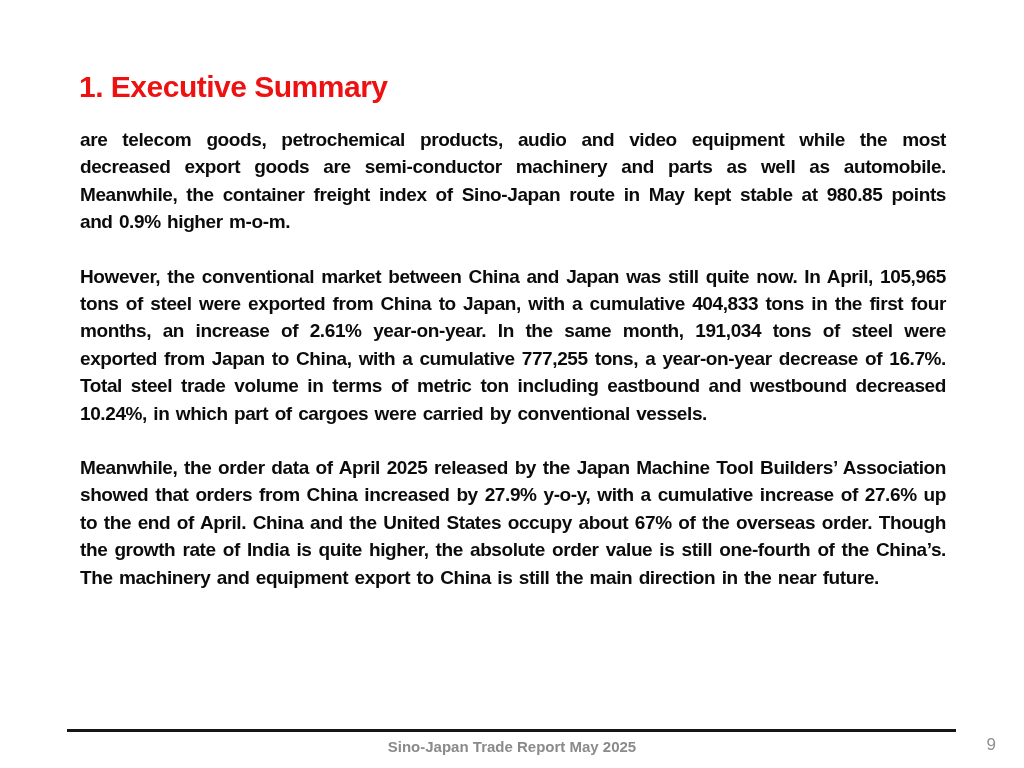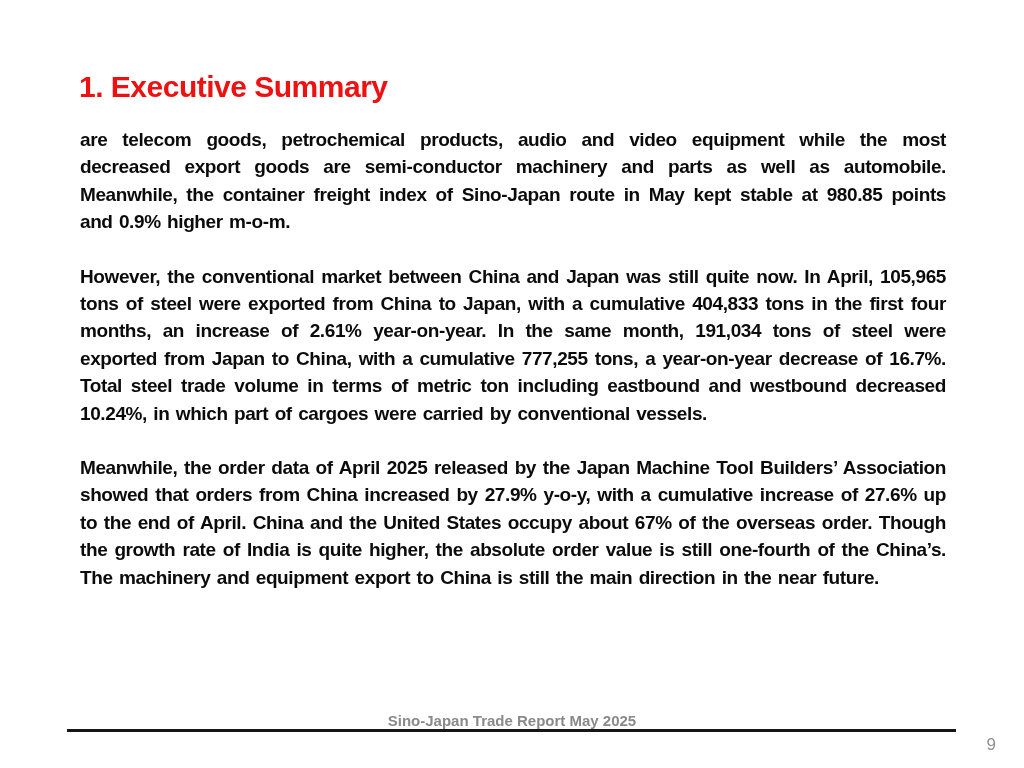--- a/index.html
+++ b/index.html
@@ -43,21 +43,21 @@
     position: absolute;
     left: 67px;
     top: 729px;
     width: 889px;
     height: 2.5px;
     background: #161616;
   }
   .footer-text {
     position: absolute;
     left: 0;
-    top: 712px;
+    top: 738px;
     width: 1024px;
     text-align: center;
     font-size: 15px;
     font-weight: bold;
     color: #8A8A8A;
   }
   .page-number {
     position: absolute;
     top: 735px;
     right: 28px;

